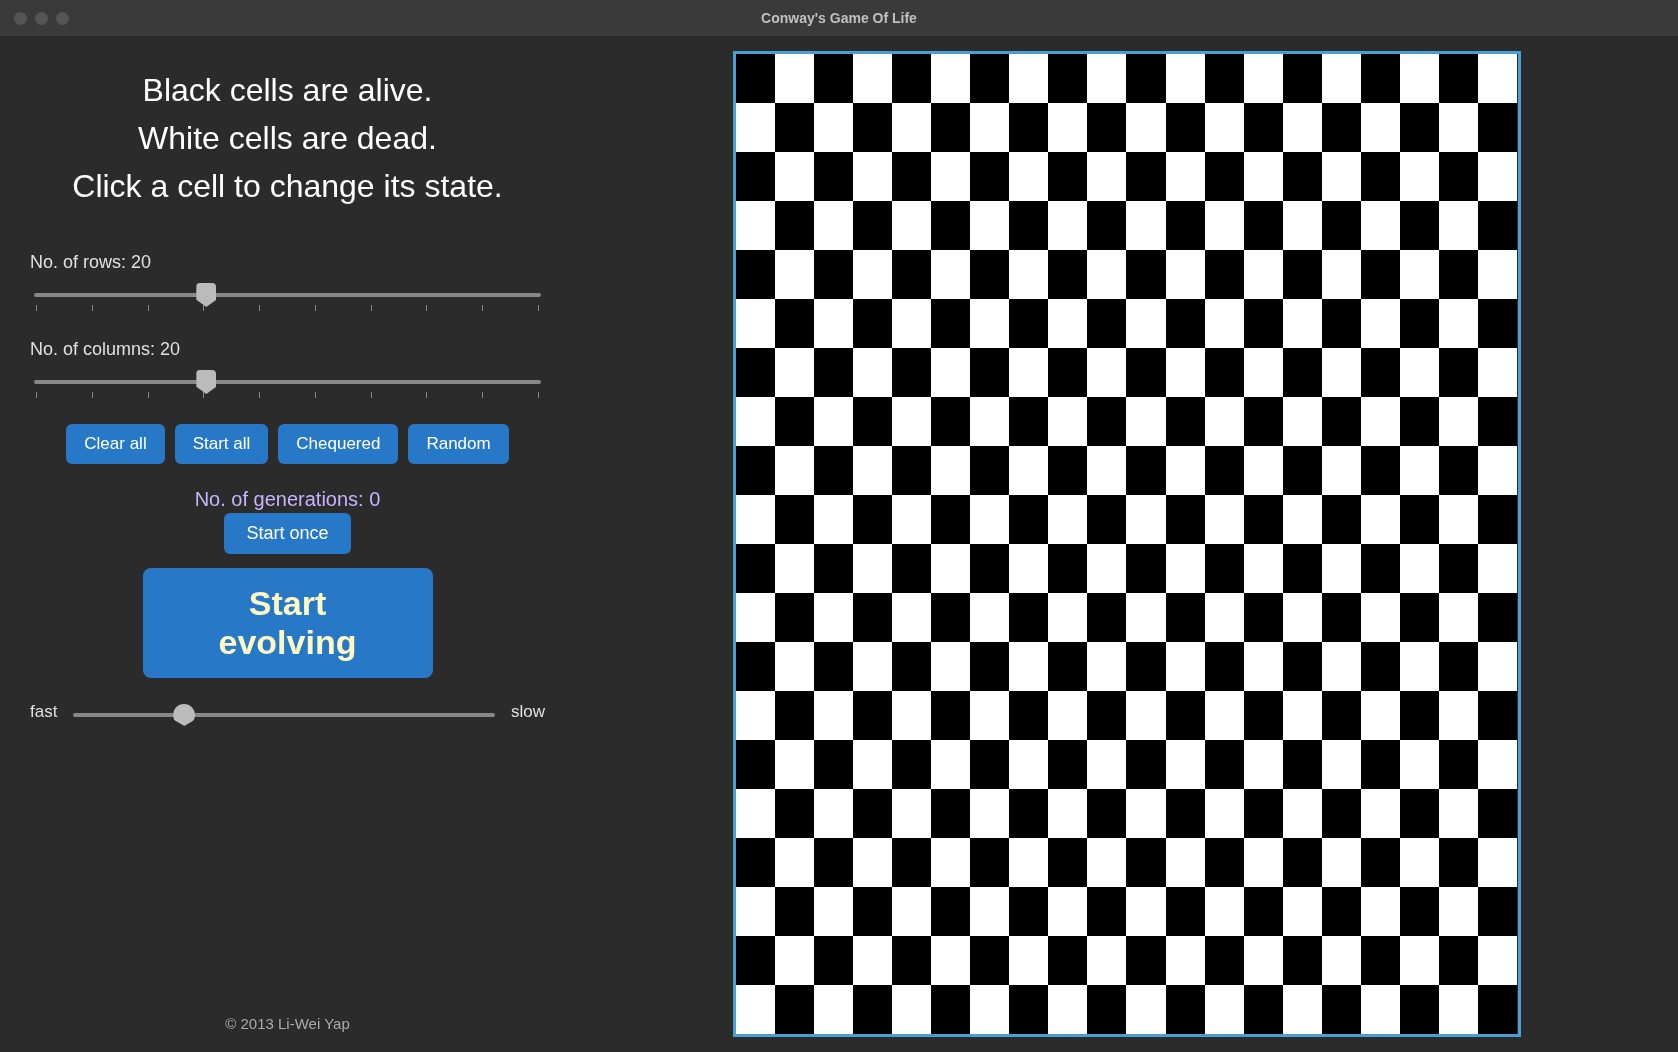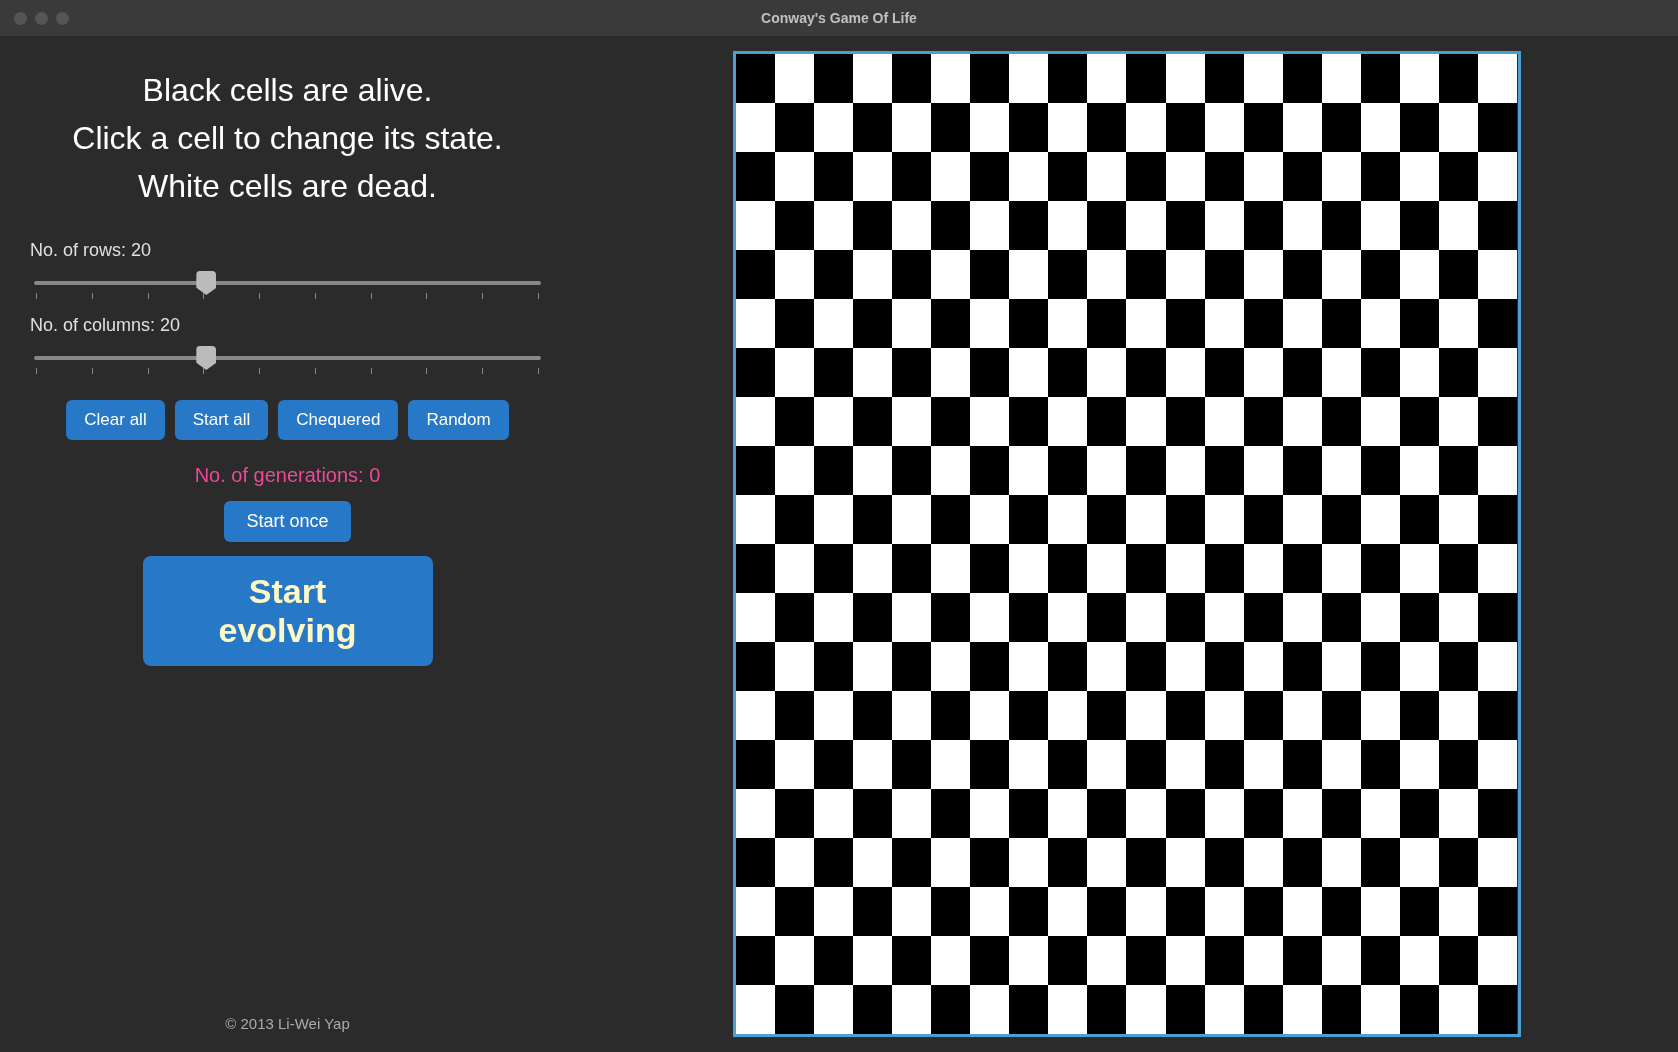--- a/index.html
+++ b/index.html
@@ -78,20 +78,21 @@
 
     .control-section {
       width: 100%;
       margin-bottom: 16px;
     }
 
     .control-label {
       font-size: 18px;
       color: #e0e0e0;
       margin-bottom: 10px;
+      margin-top: 12px;
     }
 
     .slider-container {
       width: 100%;
       padding: 0 4px;
     }
 
     input[type=range] {
       -webkit-appearance: none;
       width: 100%;
@@ -139,22 +140,22 @@
       border: none;
       border-radius: 6px;
       padding: 10px 18px;
       font-size: 17px;
       cursor: pointer;
       font-weight: 500;
     }
 
     .generations-text {
       font-size: 20px;
-      color: #ec4899;
-      margin-bottom: 14px;
+      color: #c4b5fd;
+      margin-bottom: 2px;
       text-align: center;
     }
 
     .btn-evolve-once {
       background: #2878c8;
       color: #ffffff;
       border: none;
       border-radius: 6px;
       padding: 10px 22px;
       font-size: 18px;
@@ -266,22 +267,22 @@
   </div>
   <span class="titlebar-title">Conway's Game Of Life</span>
 </div>
 
 <div class="main">
 
   <div class="left-panel">
 
     <div class="instructions">
       <div>Black cells are alive.</div>
+      <div>White cells are dead.</div>
       <div>Click a cell to change its state.</div>
-      <div>White cells are dead.</div>
     </div>
 
     <div class="control-section">
       <div class="control-label">No. of rows: 20</div>
       <div class="slider-container">
         <input type="range" min="5" max="50" value="20" style="">
         <div class="slider-ticks">
           <div class="slider-tick"></div>
           <div class="slider-tick"></div>
           <div class="slider-tick"></div>
@@ -321,20 +322,27 @@
       <button class="btn-blue">Chequered</button>
       <button class="btn-blue">Random</button>
     </div>
 
     <div class="generations-text">No. of generations: 0</div>
 
     <button class="btn-evolve-once">Start once</button>
 
     <button class="btn-start-evolving">Start evolving</button>
 
+    <div class="speed-row">
+      <span class="speed-label">fast</span>
+      <div class="speed-slider-container">
+        <input type="range" class="speed-slider" min="0" max="100" value="25" style="">
+      </div>
+      <span class="speed-label">slow</span>
+    </div>
 
     <div class="copyright">© 2013 Li-Wei Yap</div>
 
   </div>
 
   <div class="right-panel">
     <div class="game-grid-wrapper">
       <div class="game-grid" id="game-grid">
           <div class="cell alive"></div>
           <div class="cell dead"></div>

